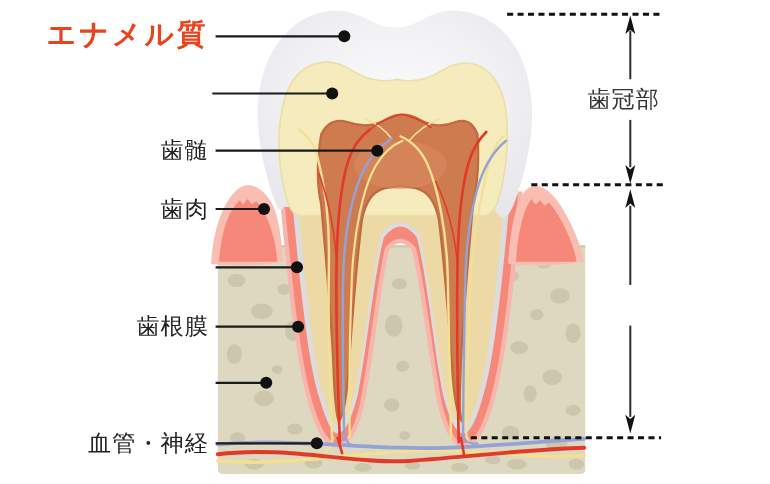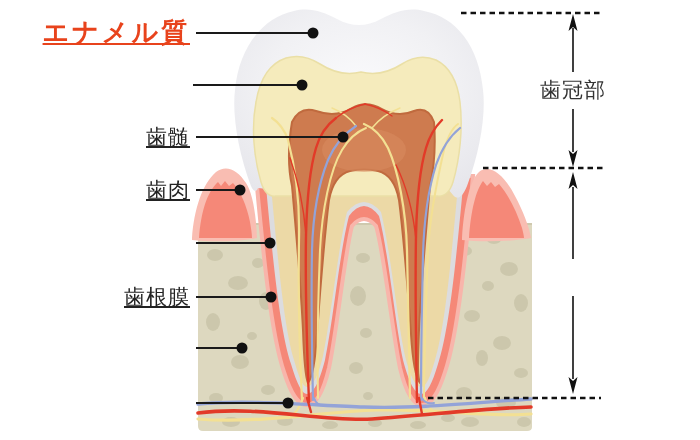--- a/index.html
+++ b/index.html
@@ -4,27 +4,27 @@
 <style>
   html,body{margin:0;padding:0}
   body{
     width:700px;height:440px;position:relative;background:#ffffff;
     font-family:"DejaVu Sans","Liberation Sans",sans-serif;overflow:hidden;
   }
   .stage{position:absolute;left:0;top:0;width:700px;height:440px}
   svg{position:absolute;left:0;top:0}
   .lab{
     position:absolute;right:510px;white-space:nowrap;text-align:right;
-    font-size:21px;color:#222;letter-spacing:1px;line-height:1.15;text-decoration:underline;
+    font-size:21px;color:#222;letter-spacing:1px;line-height:1.15;
   }
   .lab.accent{
     font-size:26px;font-weight:bold;color:#e8431c;letter-spacing:3px;
   }
   .rlab{
-    position:absolute;left:534px;width:78px;text-align:center;
+    position:absolute;left:534px;width:78px;
     font-size:21px;color:#333;letter-spacing:1px;line-height:1.1;
   }
 </style>
 </head>
 <body>
 
 <div class="stage">
 
 <svg width="700" height="440" viewBox="0 0 700 440">
   <defs>
@@ -183,16 +183,17 @@
         <circle cx="242" cy="348" r="5.5" stroke="none"></circle>
     <line x1="196" y1="403" x2="288" y2="403"></line>
         <circle cx="288" cy="403" r="5.5" stroke="none"></circle>
   </g>
 </svg>
 
   <div class="lab accent" style="top:18px">エナメル質</div>
   <div class="lab" style="top:125px">歯髄</div>
   <div class="lab" style="top:178px">歯肉</div>
   <div class="lab" style="top:285px">歯根膜</div>
+  <div class="lab" style="top:391px">血管・神経</div>
 
   <div class="rlab" style="top:79px">歯冠部</div>
 
 </div>
 
 </body></html>

